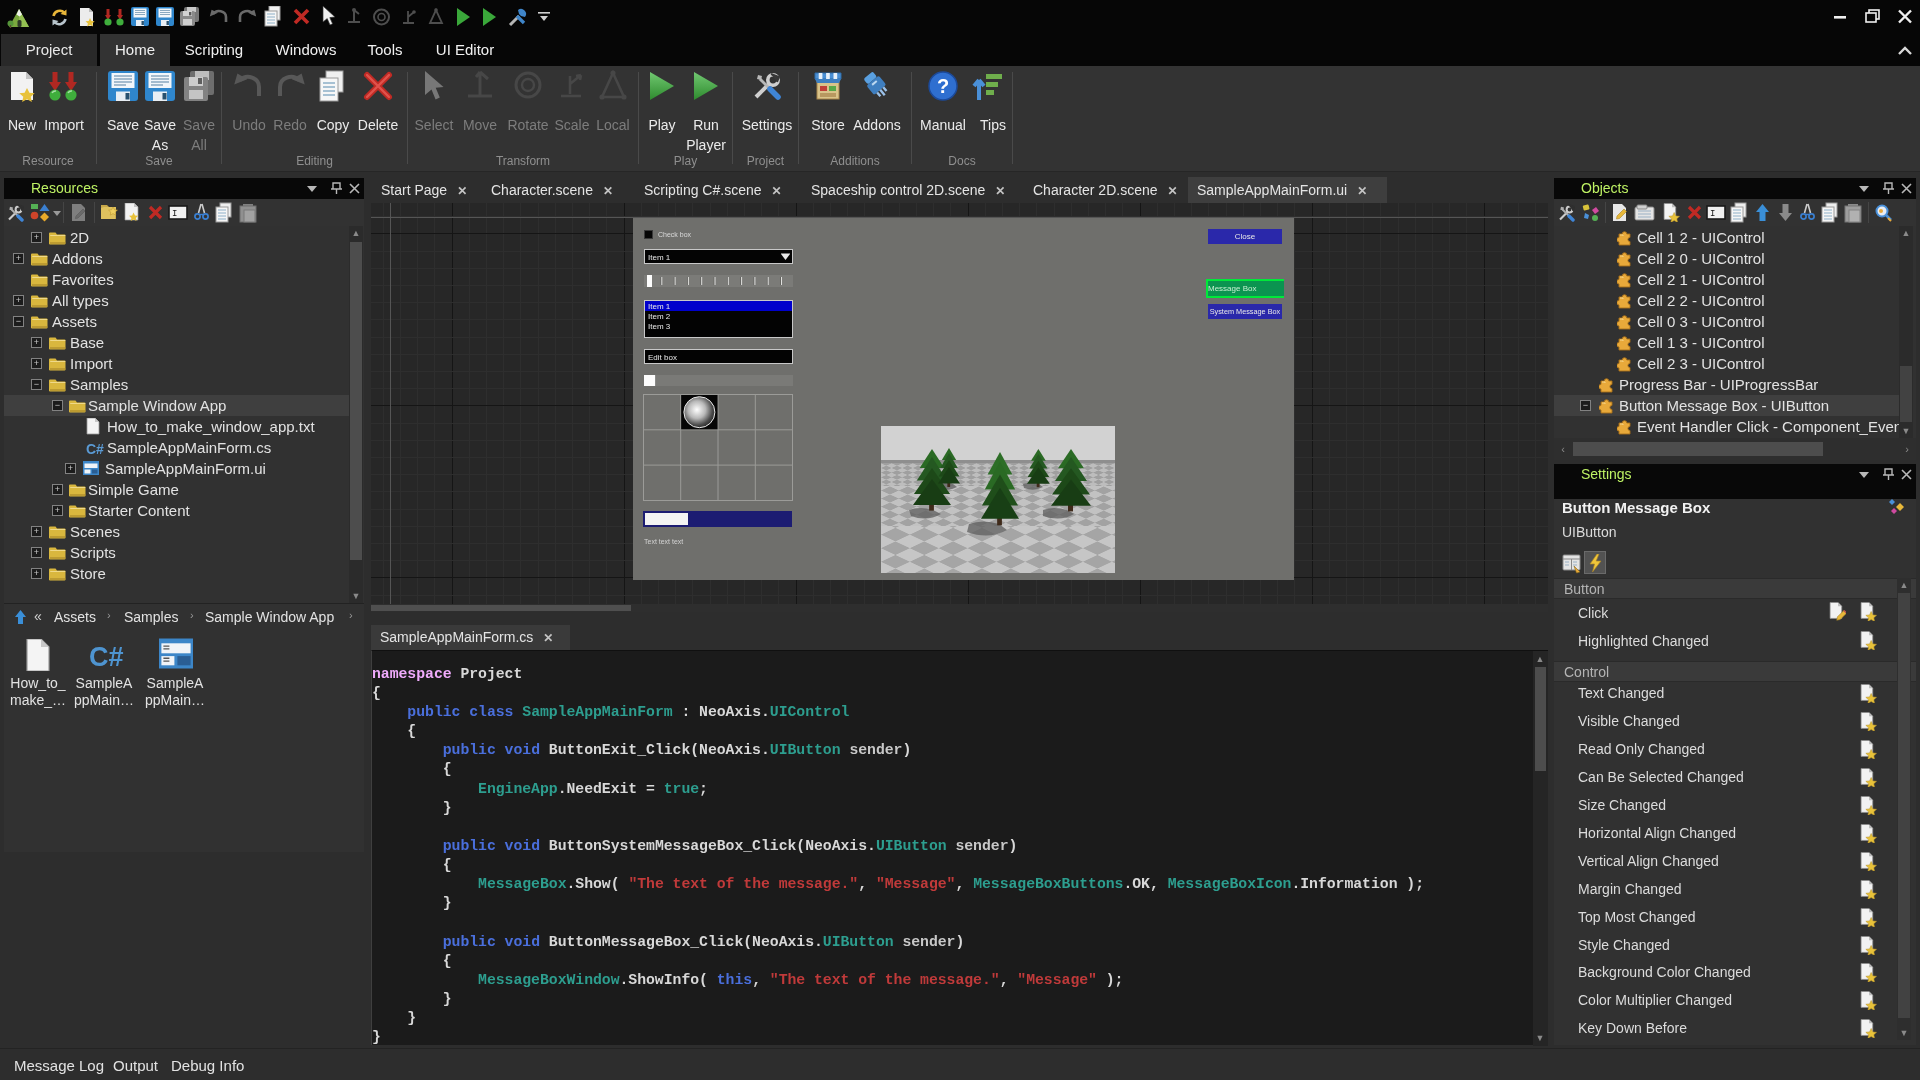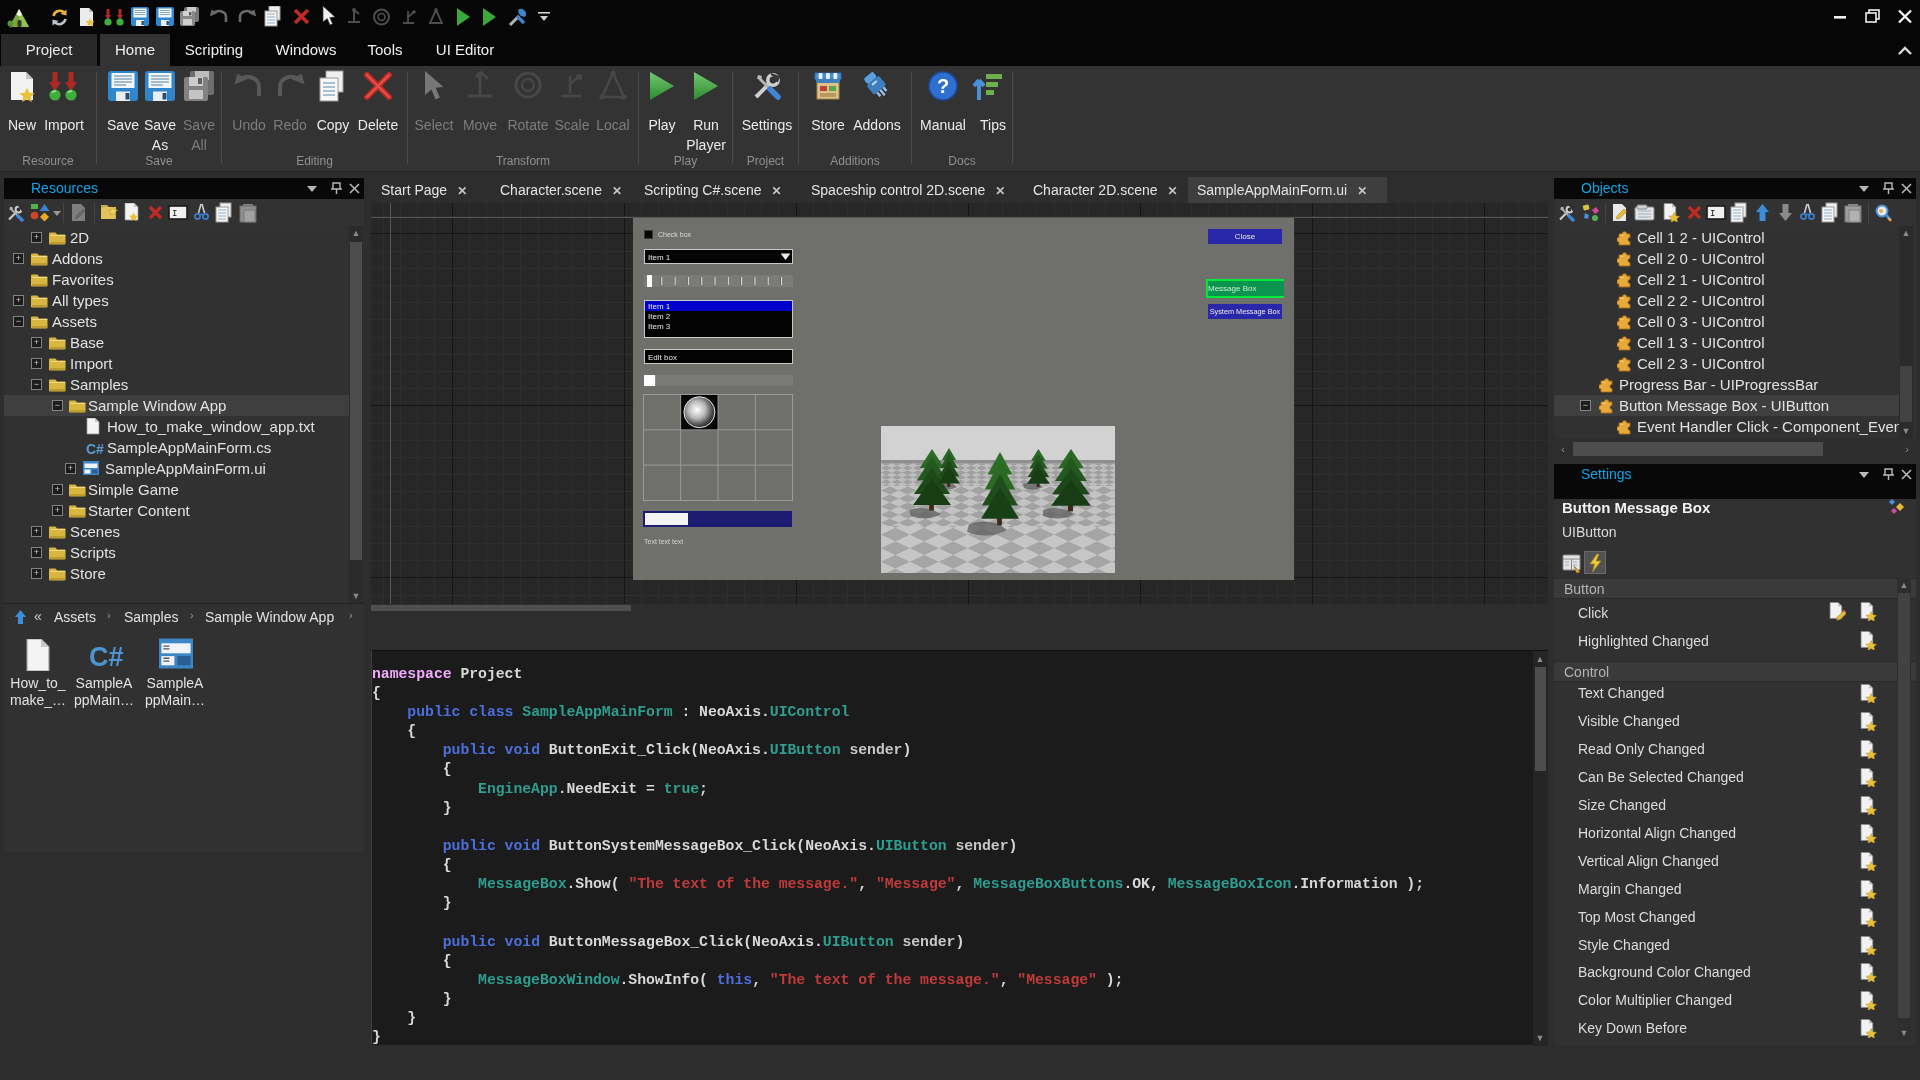--- a/index.html
+++ b/index.html
@@ -10,21 +10,21 @@
 #menubar{left:0;top:34px;width:1920px;height:32px;background:#060606}
 .mtab{position:absolute;top:0;height:32px;line-height:32px;color:#f0f0f0;font-size:15px;text-align:center}
 #ribbon{left:0;top:66px;width:1920px;height:106px;background:#333333;border-bottom:1px solid #262626}
 .rsep{position:absolute;top:6px;width:1px;height:92px;background:#4a4a4a}
 .rgroup{position:absolute;top:88px;color:#8f8f8f;font-size:12px;text-align:center}
 .rlabel{position:absolute;top:49px;color:#ebebeb;font-size:14px;text-align:center;line-height:20px}
 .rlabel.dis{color:#7d7d7d}
 .ricon{position:absolute;top:4px;width:32px;height:32px}
 
 .panel{position:absolute;background:#313131}
-.ptitle{position:absolute;left:0;top:0;right:0;height:35px;background:#080808;color:#0ea5e9;font-size:14px;padding-left:27px;line-height:20px}
+.ptitle{position:absolute;left:0;top:0;right:0;height:35px;background:#080808;color:#bef264;font-size:14px;padding-left:27px;line-height:20px}
 .pbtn{position:absolute;top:3px;color:#b8b8b8;font-size:12px}
 
 .sb{position:absolute;background:#2b2b2b}
 .sbthumb{position:absolute;background:#4d4d4d}
 .sbarr{position:absolute;width:14px;height:14px;color:#8a8a8a;font-size:9px;text-align:center;line-height:14px}
 
 .trow{position:absolute;height:21px;line-height:21px;color:#e2e2e2;font-size:15px;white-space:nowrap}
 .exp{position:absolute;width:11px;height:11px;border:1px solid #828282;background:#1c1c1c;color:#c8c8c8;font-size:9px;line-height:9px;text-align:center;top:5px}
 
 .dtab{position:absolute;top:0;height:26px;line-height:26px;color:#e4e4e4;font-size:14px;white-space:nowrap}
@@ -580,21 +580,21 @@
         <rect x="9.2" y="8.8" width="6.6" height="4.6" fill="#2a5e94"></rect>
         <path d="M2.2 3.8 h3 M2.2 5.2 h3 M2.2 9.9 h3 M2.2 11.3 h3" stroke="#555" stroke-width=".7"></path>
       </svg>
  <div class="abs" style="left:1px;top:46px;width:66px;text-align:center;color:#e2e2e2;font-size:14px;line-height:17px">How_to_<br>make_…</div>
  <div class="abs" style="left:67px;top:46px;width:66px;text-align:center;color:#e2e2e2;font-size:14px;line-height:17px">SampleA<br>ppMain…</div>
  <div class="abs" style="left:138px;top:46px;width:66px;text-align:center;color:#e2e2e2;font-size:14px;line-height:17px">SampleA<br>ppMain…</div>
 </div>
 
 <div class="abs" id="doctabs" style="left:371px;top:177px;width:1177px;height:26px;background:#2d2d2d">
  <div class="dtab" style="left:0;width:120px"><span style="margin-left:10px">Start Page</span><span class="x">✕</span></div>
- <div class="dtab" style="left:120px;width:144px"><span style="margin-left:9px">Character.scene</span><span class="x">✕</span></div>
+ <div class="dtab" style="left:120px;width:144px"><span style="">Character.scene</span><span class="x">✕</span></div>
  <div class="dtab" style="left:264px;width:167px"><span style="margin-left:9px">Scripting C#.scene</span><span class="x">✕</span></div>
  <div class="dtab" style="left:431px;width:222px"><span style="margin-left:9px">Spaceship control 2D.scene</span><span class="x">✕</span></div>
  <div class="dtab" style="left:653px;width:164px"><span style="margin-left:9px">Character 2D.scene</span><span class="x">✕</span></div>
  <div class="dtab" style="left:817px;width:199px;background:#3e3e3e"><span style="margin-left:9px">SampleAppMainForm.ui</span><span class="x">✕</span></div>
 </div>
 <div class="abs" id="canvas" style="left:371px;top:203px;width:1177px;height:409px;background:#272727">
  <svg class="abs" style="left:0;top:0" width="1177" height="401" shape-rendering="crispEdges">
         <line x1="12.2" y1="0" x2="12.2" y2="401" stroke="#2e2e2e"></line>
         <line x1="29.4" y1="0" x2="29.4" y2="401" stroke="#2e2e2e"></line>
         <line x1="46.6" y1="0" x2="46.6" y2="401" stroke="#2e2e2e"></line>
@@ -832,20 +832,23 @@
   </svg>
   <div class="abs" style="left:575px;top:11px;width:74px;height:15px;background:#2a28aa;text-align:center;line-height:15px">Close</div>
   <div class="abs" style="left:573px;top:61px;width:78px;height:19px;background:#00e83a;"></div>
   <div class="abs" style="left:575px;top:63px;width:76px;height:15px;background:#0b9450;text-align:left;line-height:15px;color:#c8f0d0">Message Box</div>
   <div class="abs" style="left:575px;top:86px;width:74px;height:15px;background:#2a28aa;text-align:center;line-height:15px;font-size:7.3px">System Message Box</div>
  </div>
  <div class="sb" style="left:0;top:401px;width:1177px;height:8px;background:#2e2e2e">
   <div class="sbthumb" style="left:0;top:1px;width:260px;height:6px;background:#4f4f4f"></div>
  </div>
 </div>
+<div class="abs" id="cstabbar" style="left:371px;top:612px;width:1177px;height:38px;background:#2d2d2d">
+ <div class="dtab" style="left:0;top:13px;width:199px;height:25px;line-height:25px;background:#3a3a3a"><span style="margin-left:9px">SampleAppMainForm.cs</span><span class="x">✕</span></div>
+</div>
 <div class="abs" id="codearea" style="left:371px;top:650px;width:1177px;height:395px;background:#1b1b1b;border-top:1px solid #101010;border-left:1px solid #3f3f3f">
 <div class="cl" style="top:15px"><span class="kg">namespace</span> Project</div>
 <div class="cl" style="top:34px">{</div>
 <div class="cl" style="top:53px">    <span class="kb">public</span> <span class="kb">class</span> <span class="kt">SampleAppMainForm</span> : NeoAxis.<span class="kt">UIControl</span></div>
 <div class="cl" style="top:72px">    {</div>
 <div class="cl" style="top:91px">        <span class="kb">public</span> <span class="kb">void</span> ButtonExit_Click(NeoAxis.<span class="kt">UIButton</span> <span class="kp">sender</span>)</div>
 <div class="cl" style="top:110px">        {</div>
 <div class="cl" style="top:130px">            <span class="kt">EngineApp</span>.NeedExit = <span class="kt">true</span>;</div>
 <div class="cl" style="top:149px">        }</div>
 <div class="cl" style="top:187px">        <span class="kb">public</span> <span class="kb">void</span> ButtonSystemMessageBox_Click(NeoAxis.<span class="kt">UIButton</span> <span class="kp">sender</span>)</div>
@@ -1111,13 +1114,18 @@
         <svg class="abs" style="left:306px;top:534px" width="17" height="19" viewBox="0 0 16 17">
           <use href="#docstar"></use>
         </svg>
   <div class="sb" style="left:343px;top:93px;width:14px;height:462px;background:#2e2e2e">
    <div class="sbarr" style="left:0;top:0">▲</div>
    <div class="sbthumb" style="left:1px;top:15px;width:12px;height:425px;background:#424242"></div>
    <div class="sbarr" style="left:0;top:448px">▼</div>
   </div>
  </div>
 </div>
+<div class="abs" id="statusbar" style="left:0;top:1048px;width:1920px;height:32px;background:#2d2d2d;border-top:1px solid #232323;color:#e2e2e2;font-size:15px">
+<span style="position:absolute;left:14px;top:8px">Message Log</span>
+<span style="position:absolute;left:113px;top:8px">Output</span>
+<span style="position:absolute;left:171px;top:8px">Debug Info</span>
+</div>
 </div>
 
 </body></html>

